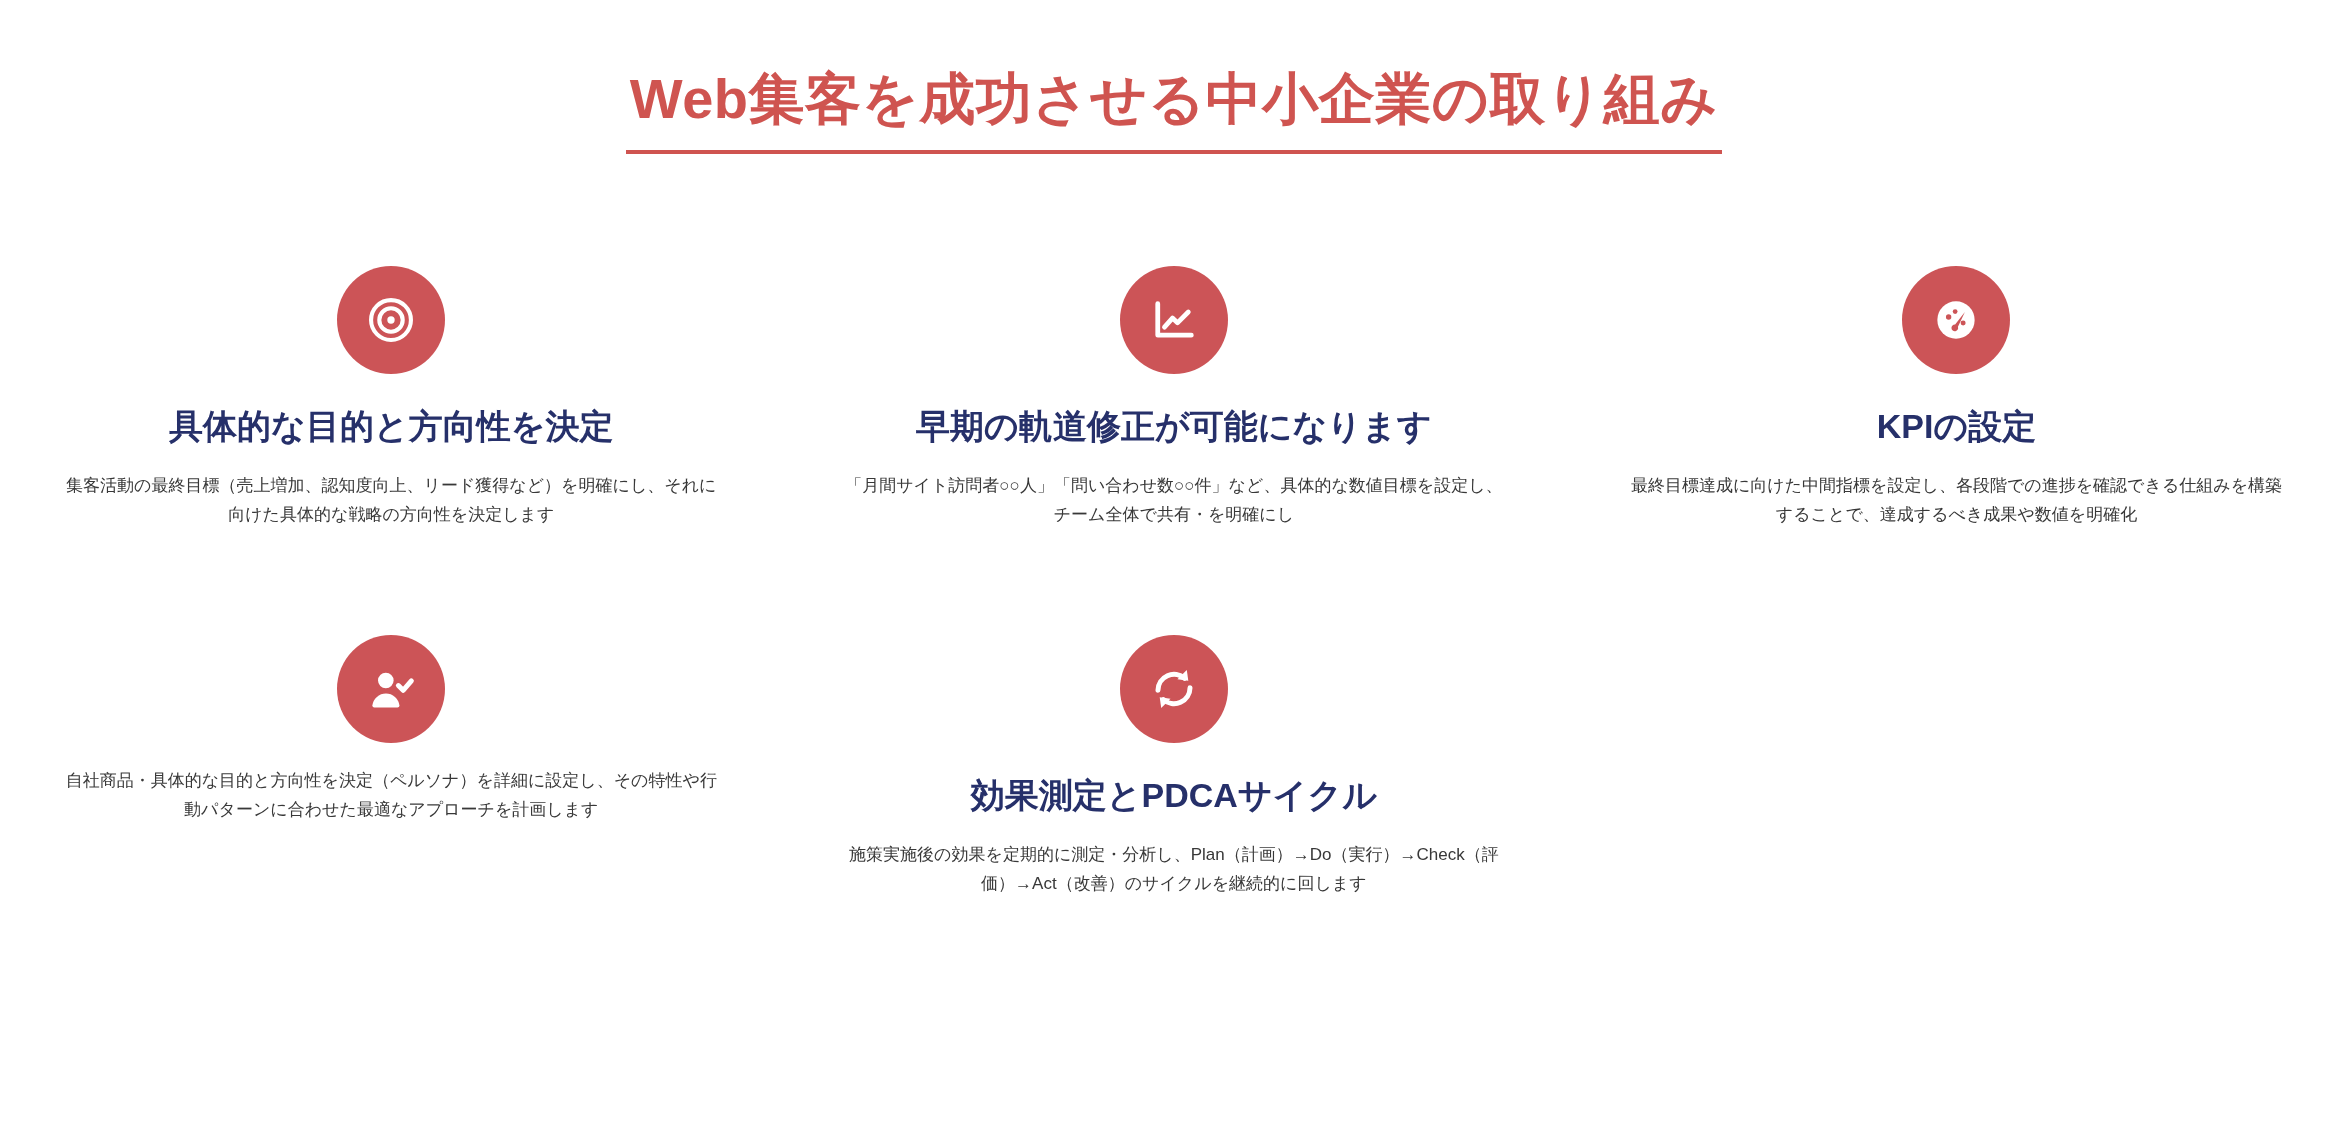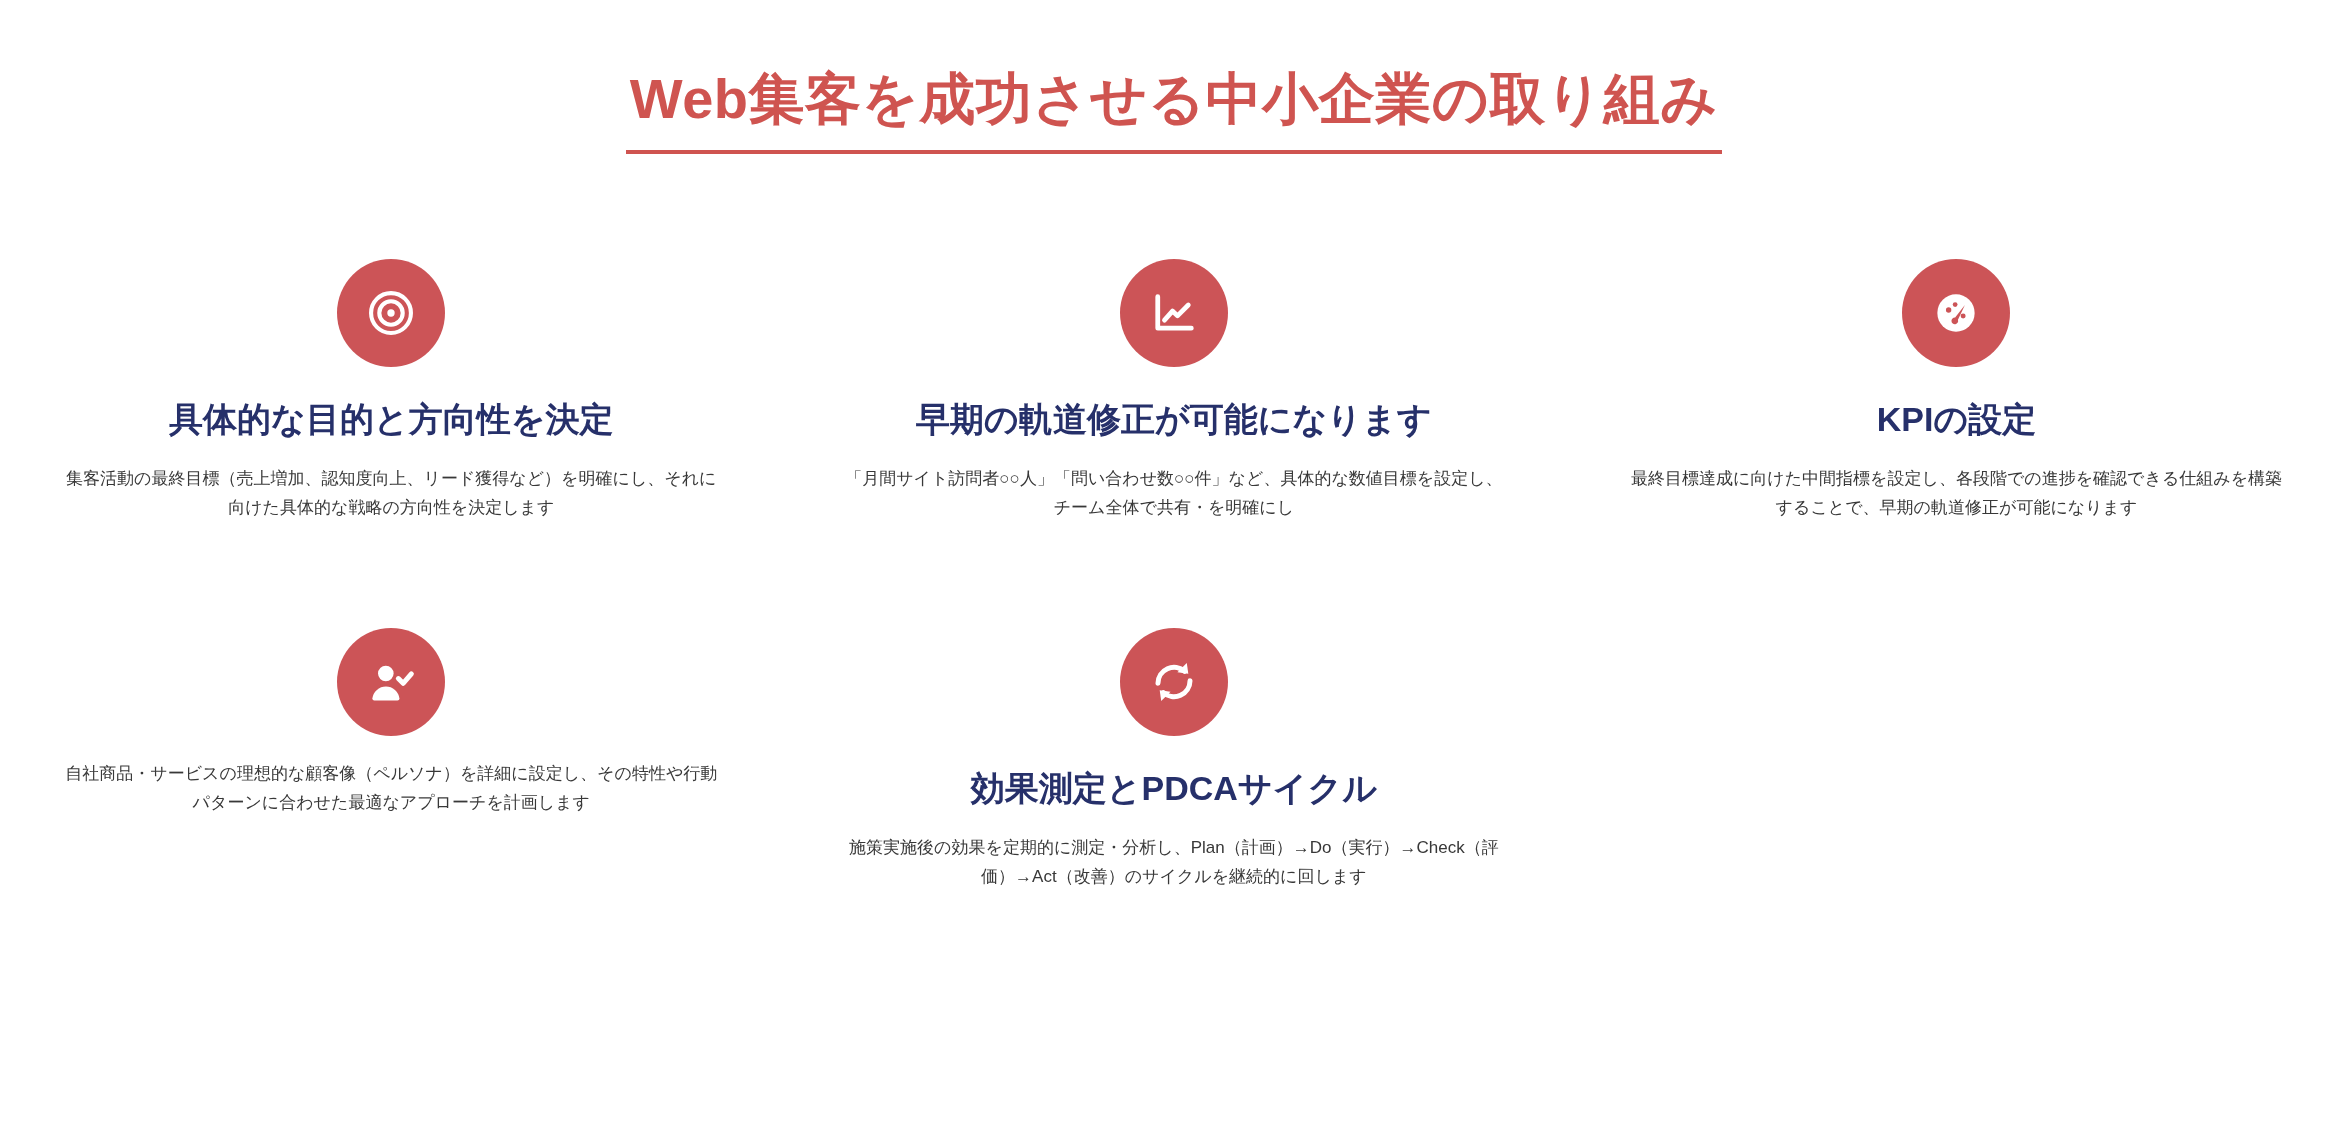--- a/index.html
+++ b/index.html
@@ -40,21 +40,21 @@
     color: #cf5450;
     letter-spacing: 0.5px;
     padding: 0 4px 16px 4px;
     border-bottom: 4px solid #cf5450;
     white-space: nowrap;
   }
 
   
   .grid {
     position: absolute;
-    top: 241px;
+    top: 248px;
     left: 0;
     width: 2348px;
     display: flex;
     flex-wrap: wrap;
     justify-content: flex-start;
     align-content: flex-start;
   }
 
   .card {
     box-sizing: border-box;
@@ -151,34 +151,34 @@
           <svg viewBox="0 0 24 24" aria-hidden="true">
             <circle cx="12" cy="12" r="8.6" fill="#ffffff"></circle>
             <circle cx="8.6" cy="10.6" r="1.25" fill="#cc5457"></circle>
             <circle cx="11.6" cy="8.1" r="1.1" fill="#cc5457"></circle>
             <circle cx="15.3" cy="13.4" r="1.15" fill="#cc5457"></circle>
             <path d="M16.1 8.3 L11.6 14.1 A1.55 1.55 0 1 0 12.9 15.1 Z" fill="#cc5457"></path>
           </svg>
         </span>
       </div>
       <div class="card-title">KPIの設定</div>
-      <div class="card-body">最終目標達成に向けた中間指標を設定し、各段階での進捗を確認できる仕組みを構築することで、早期の軌道修正が可能になります</div>
+      <div class="card-body">最終目標達成に向けた中間指標を設定し、各段階での進捗を確認できる仕組みを構築することで、達成するべき成果や数値を明確化</div>
     </div>
 
     <div class="card row-2">
       <div class="icon-circle">
         <span>
           <svg viewBox="0 0 24 24" aria-hidden="true">
             <circle cx="9.6" cy="8.1" r="3.6" fill="#ffffff"></circle>
             <path d="M3.4 19.6 a6.3 6.3 0 0 1 12.5 0 0.9 0.9 0 0 1 -0.9 0.9 H4.3 a0.9 0.9 0 0 1 -0.9 -0.9 z" fill="#ffffff"></path>
             <path d="M15.4 10.4 L17.6 12.6 L21.4 8.2" fill="none" stroke="#ffffff" stroke-width="2.3" stroke-linecap="round" stroke-linejoin="round"></path>
           </svg>
         </span>
       </div>
-      <div class="card-body">自社商品・サービスの理想的な顧客像（ペルソナ）を詳細に設定し、その特性や行動パターンに合わせた最適なアプローチを計画します</div>
+      <div class="card-body">自社商品・具体的な目的と方向性を決定（ペルソナ）を詳細に設定し、その特性や行動パターンに合わせた最適なアプローチを計画します</div>
     </div>
 
     <div class="card row-2">
       <div class="icon-circle">
         <span>
           <svg viewBox="0 0 24 24" aria-hidden="true">
             <g fill="none" stroke="#ffffff" stroke-width="2.3" stroke-linecap="round">
               <path d="M4.6 12.6 a7.4 7.4 0 0 1 12.3 -5.5"></path>
               <path d="M19.4 11.4 a7.4 7.4 0 0 1 -12.3 5.5"></path>
             </g>

